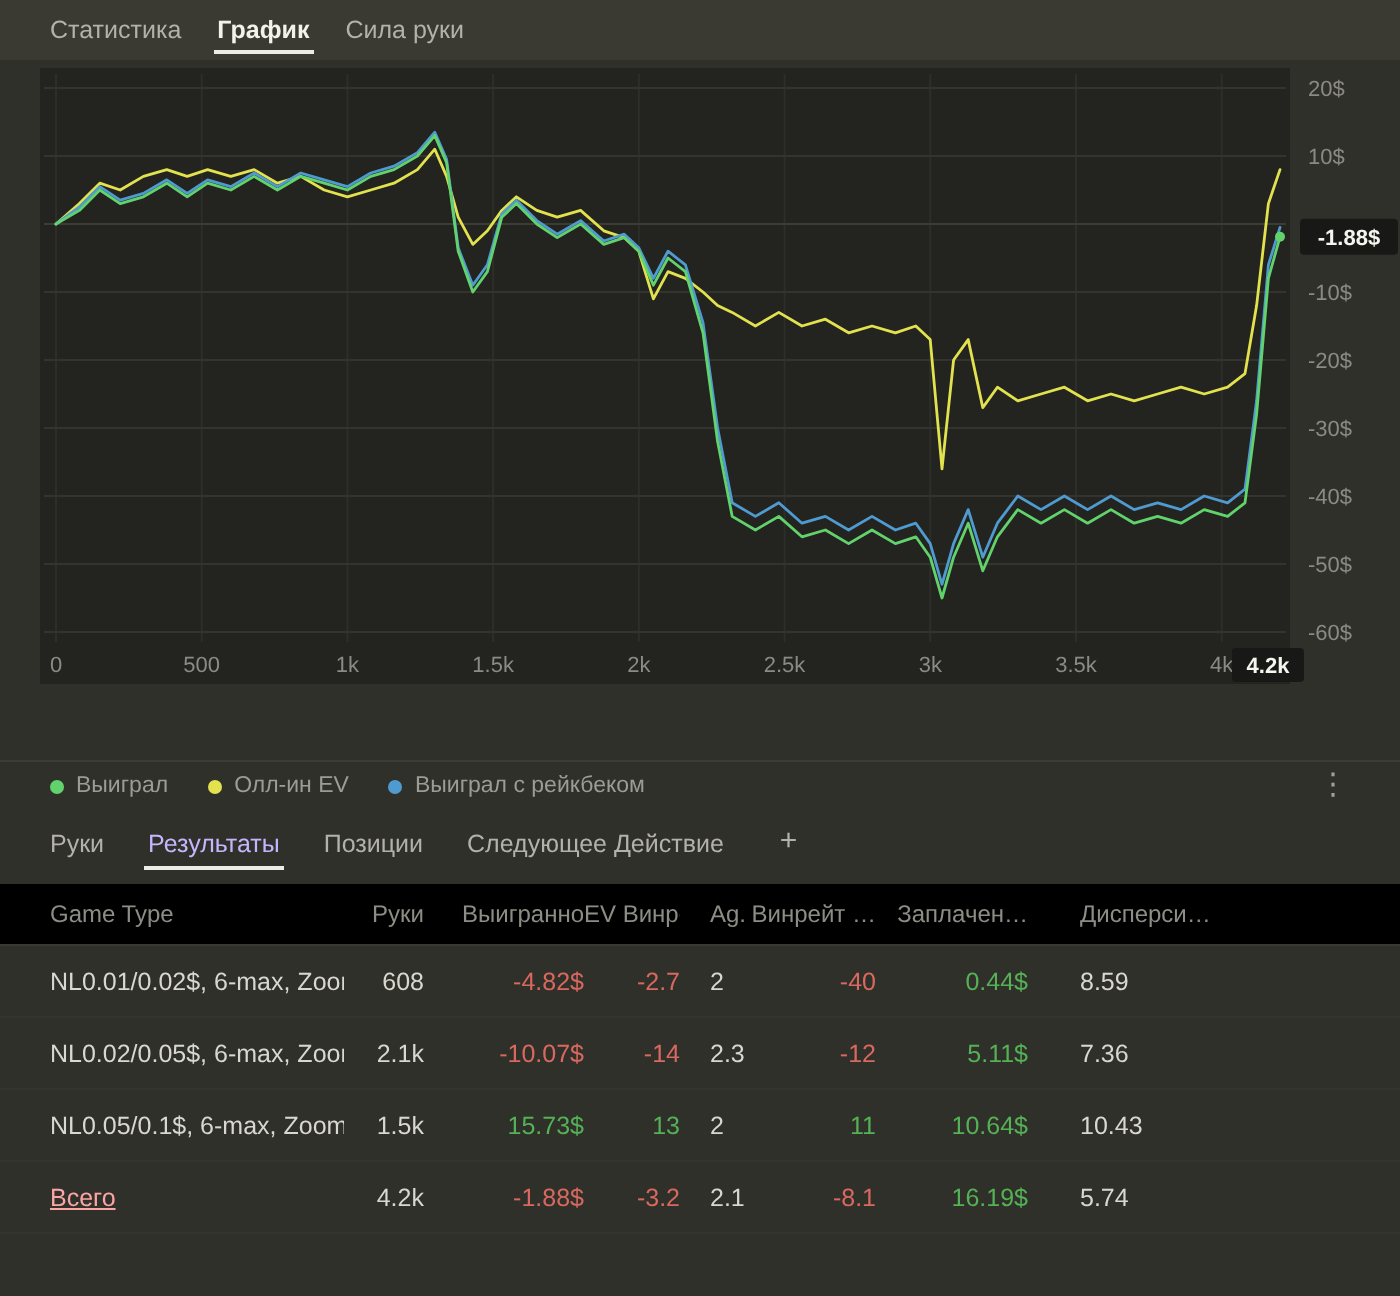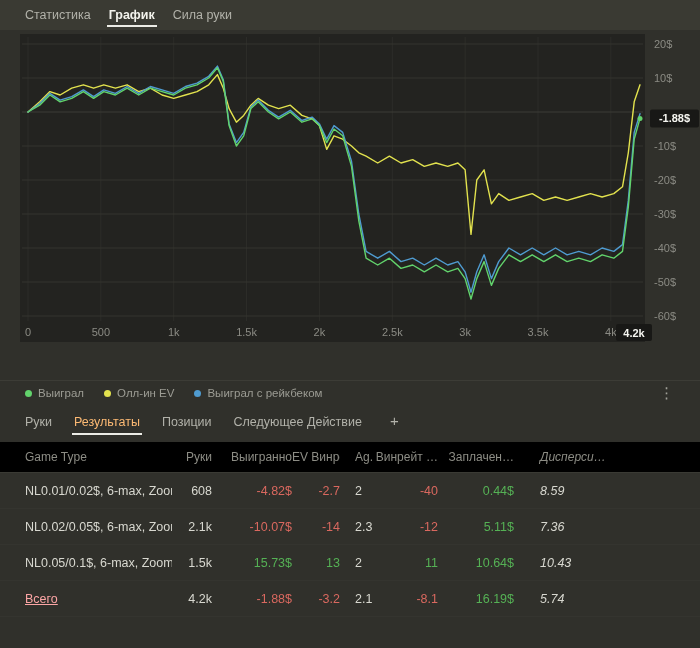--- a/index.html
+++ b/index.html
@@ -21,33 +21,33 @@
   .chart-wrap{position:absolute;top:34px;left:20px;width:680px;height:312px;}
   .legend-row{position:absolute;top:350px;left:25px;right:22px;display:flex;align-items:center;gap:20px;margin-top:36px;}
   .legend-item{display:flex;align-items:center;font-size:11.5px;color:#9c9c94;cursor:pointer;}
   .legend-item .dot{width:7px;height:7px;border-radius:50%;margin-right:6px;background:#888;}
   .kebab{margin-left:auto;color:#a0a098;font-size:15px;line-height:14px;cursor:pointer;padding:0 4px;}
 
   
   .bottom{position:absolute;top:380px;left:0;right:0;bottom:0;border-top:1px solid #3c3c36;}
   .subtabs{display:flex;align-items:flex-end;gap:22px;padding:10px 0 0 25px;}
   .subtab{font-size:12.5px;color:#b2b2aa;cursor:pointer;position:relative;padding-bottom:8px;white-space:nowrap;}
-  .subtab.active{color:#fdba74;margin-top:24px;}
+  .subtab.active{color:#c4b5fd;margin-top:24px;}
   .subtab.active::after{content:'';position:absolute;left:-2px;right:-2px;bottom:2px;height:2px;background:#ecece6;}
   .plus{font-size:15px;color:#b2b2aa;cursor:pointer;padding-bottom:8px;margin-left:6px;}
 
   .grid8{display:grid;grid-template-columns:147px 40px 80px 48px 33px 65px 76px 90px;padding-left:25px;align-items:center;}
   .thead{height:30px;margin-top:5px;font-size:12px;color:#8d8d85;border-bottom:1px solid #3a3a34;background:#000000;}
   .thead .cell{cursor:pointer;}
   .trow{height:35px;font-size:12.5px;color:#d8d8d0;border-bottom:1px solid #34342f;cursor:default;}
   .trow.total .game{color:#fca5a5;text-decoration:underline;}
   .cell{white-space:nowrap;overflow:hidden;}
   .c-r{text-align:right;}
   .c-ag{padding-left:15px;}
-  .c-disp{padding-left:26px;font-style:italic;}
+  .c-disp{padding-left:26px;}
   .neg{color:var(--neg);}
   .pos{color:var(--pos);}
 </style>
 </head>
 <body>
 
 <div class="app">
 
   <div class="topbar">
     <div class="toptab">Статистика</div>

